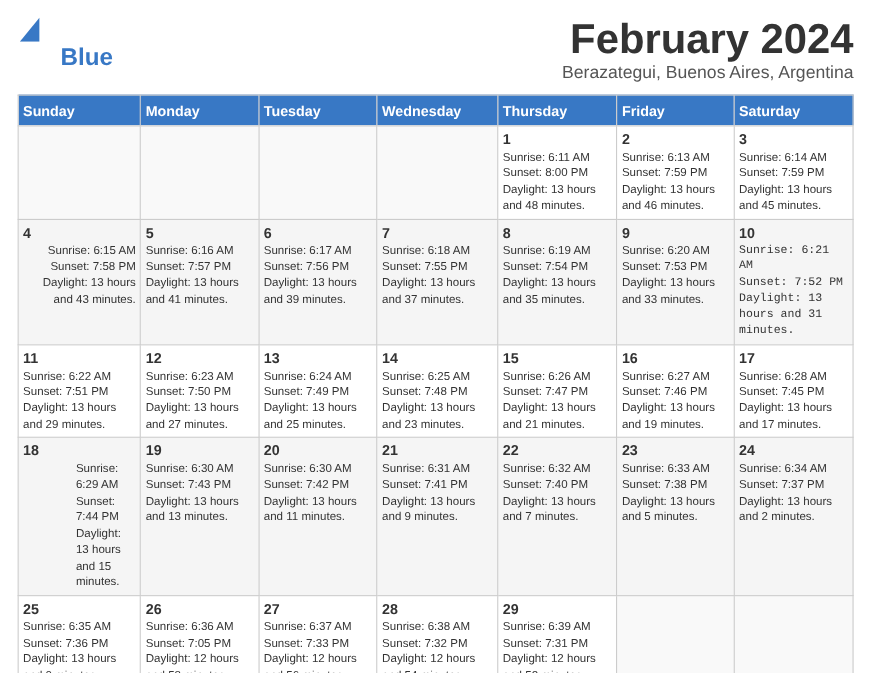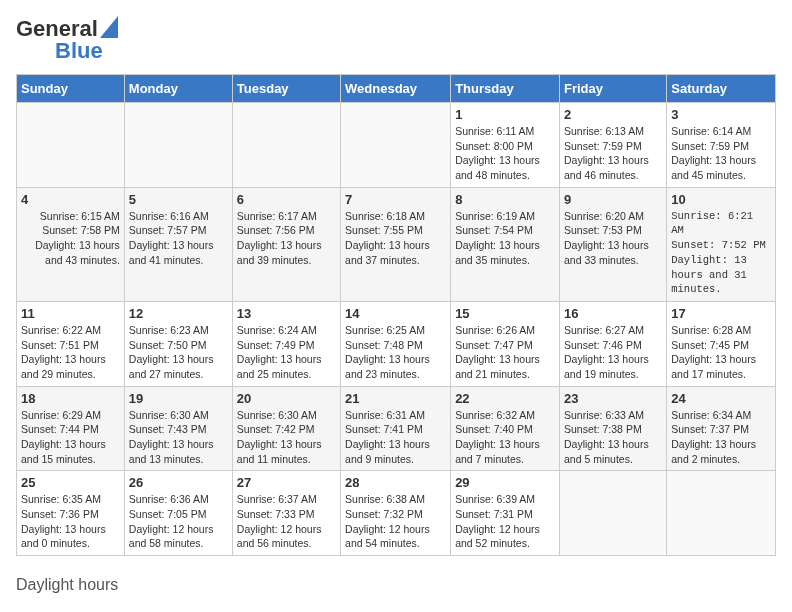--- a/index.html
+++ b/index.html
@@ -79,31 +79,34 @@
     tr:nth-child(even) td { background: #f5f5f5; }
     tr:nth-child(odd) td { background: #fff; }
     thead tr th { background: #3878c5; }
   </style>
 </head>
 <body>
 
 <div class="header-area">
   <div class="logo">
     <div style="display:flex; align-items:center; gap:0;">
-      <span style="font-size:22px; font-weight:bold; color:#333;">General</span>
       <span style="display:inline-block; margin-left:2px;">
         
         <svg width="18" height="22" viewBox="0 0 18 22">
           <polygon points="0,22 18,0 18,22" fill="#3878c5"></polygon>
         </svg>
       </span>
     </div>
     <div style="margin-top:-4px;">
       <span style="font-size:22px; font-weight:bold; color:#3878c5;margin-left:39px;">Blue</span>
     </div>
+  </div>
+  <div class="title-area">
+    <h1>February 2024</h1>
+    <h2>Berazategui, Buenos Aires, Argentina</h2>
   </div>
 </div>
 
 <table class="calendar">
   <thead>
     <tr>
       <th>Sunday</th>
       <th>Monday</th>
       <th>Tuesday</th>
       <th>Wednesday</th>
@@ -221,21 +224,21 @@
         <td>
           <span class="day-number">17</span>
           <div class="day-info" style="white-space: pre-line;">Sunrise: 6:28 AM
 Sunset: 7:45 PM
 Daylight: 13 hours and 17 minutes.</div>
         </td>
       </tr>
       <tr>
         <td>
           <span class="day-number">18</span>
-          <div class="day-info" style="white-space: pre-line;">Sunrise: 6:29 AM
+          <div class="day-info" style="white-space: pre-line; margin-left: 48px;">Sunrise: 6:29 AM
 Sunset: 7:44 PM
 Daylight: 13 hours and 15 minutes.</div>
         </td>
         <td>
           <span class="day-number">19</span>
           <div class="day-info" style="white-space: pre-line;">Sunrise: 6:30 AM
 Sunset: 7:43 PM
 Daylight: 13 hours and 13 minutes.</div>
         </td>
         <td>

